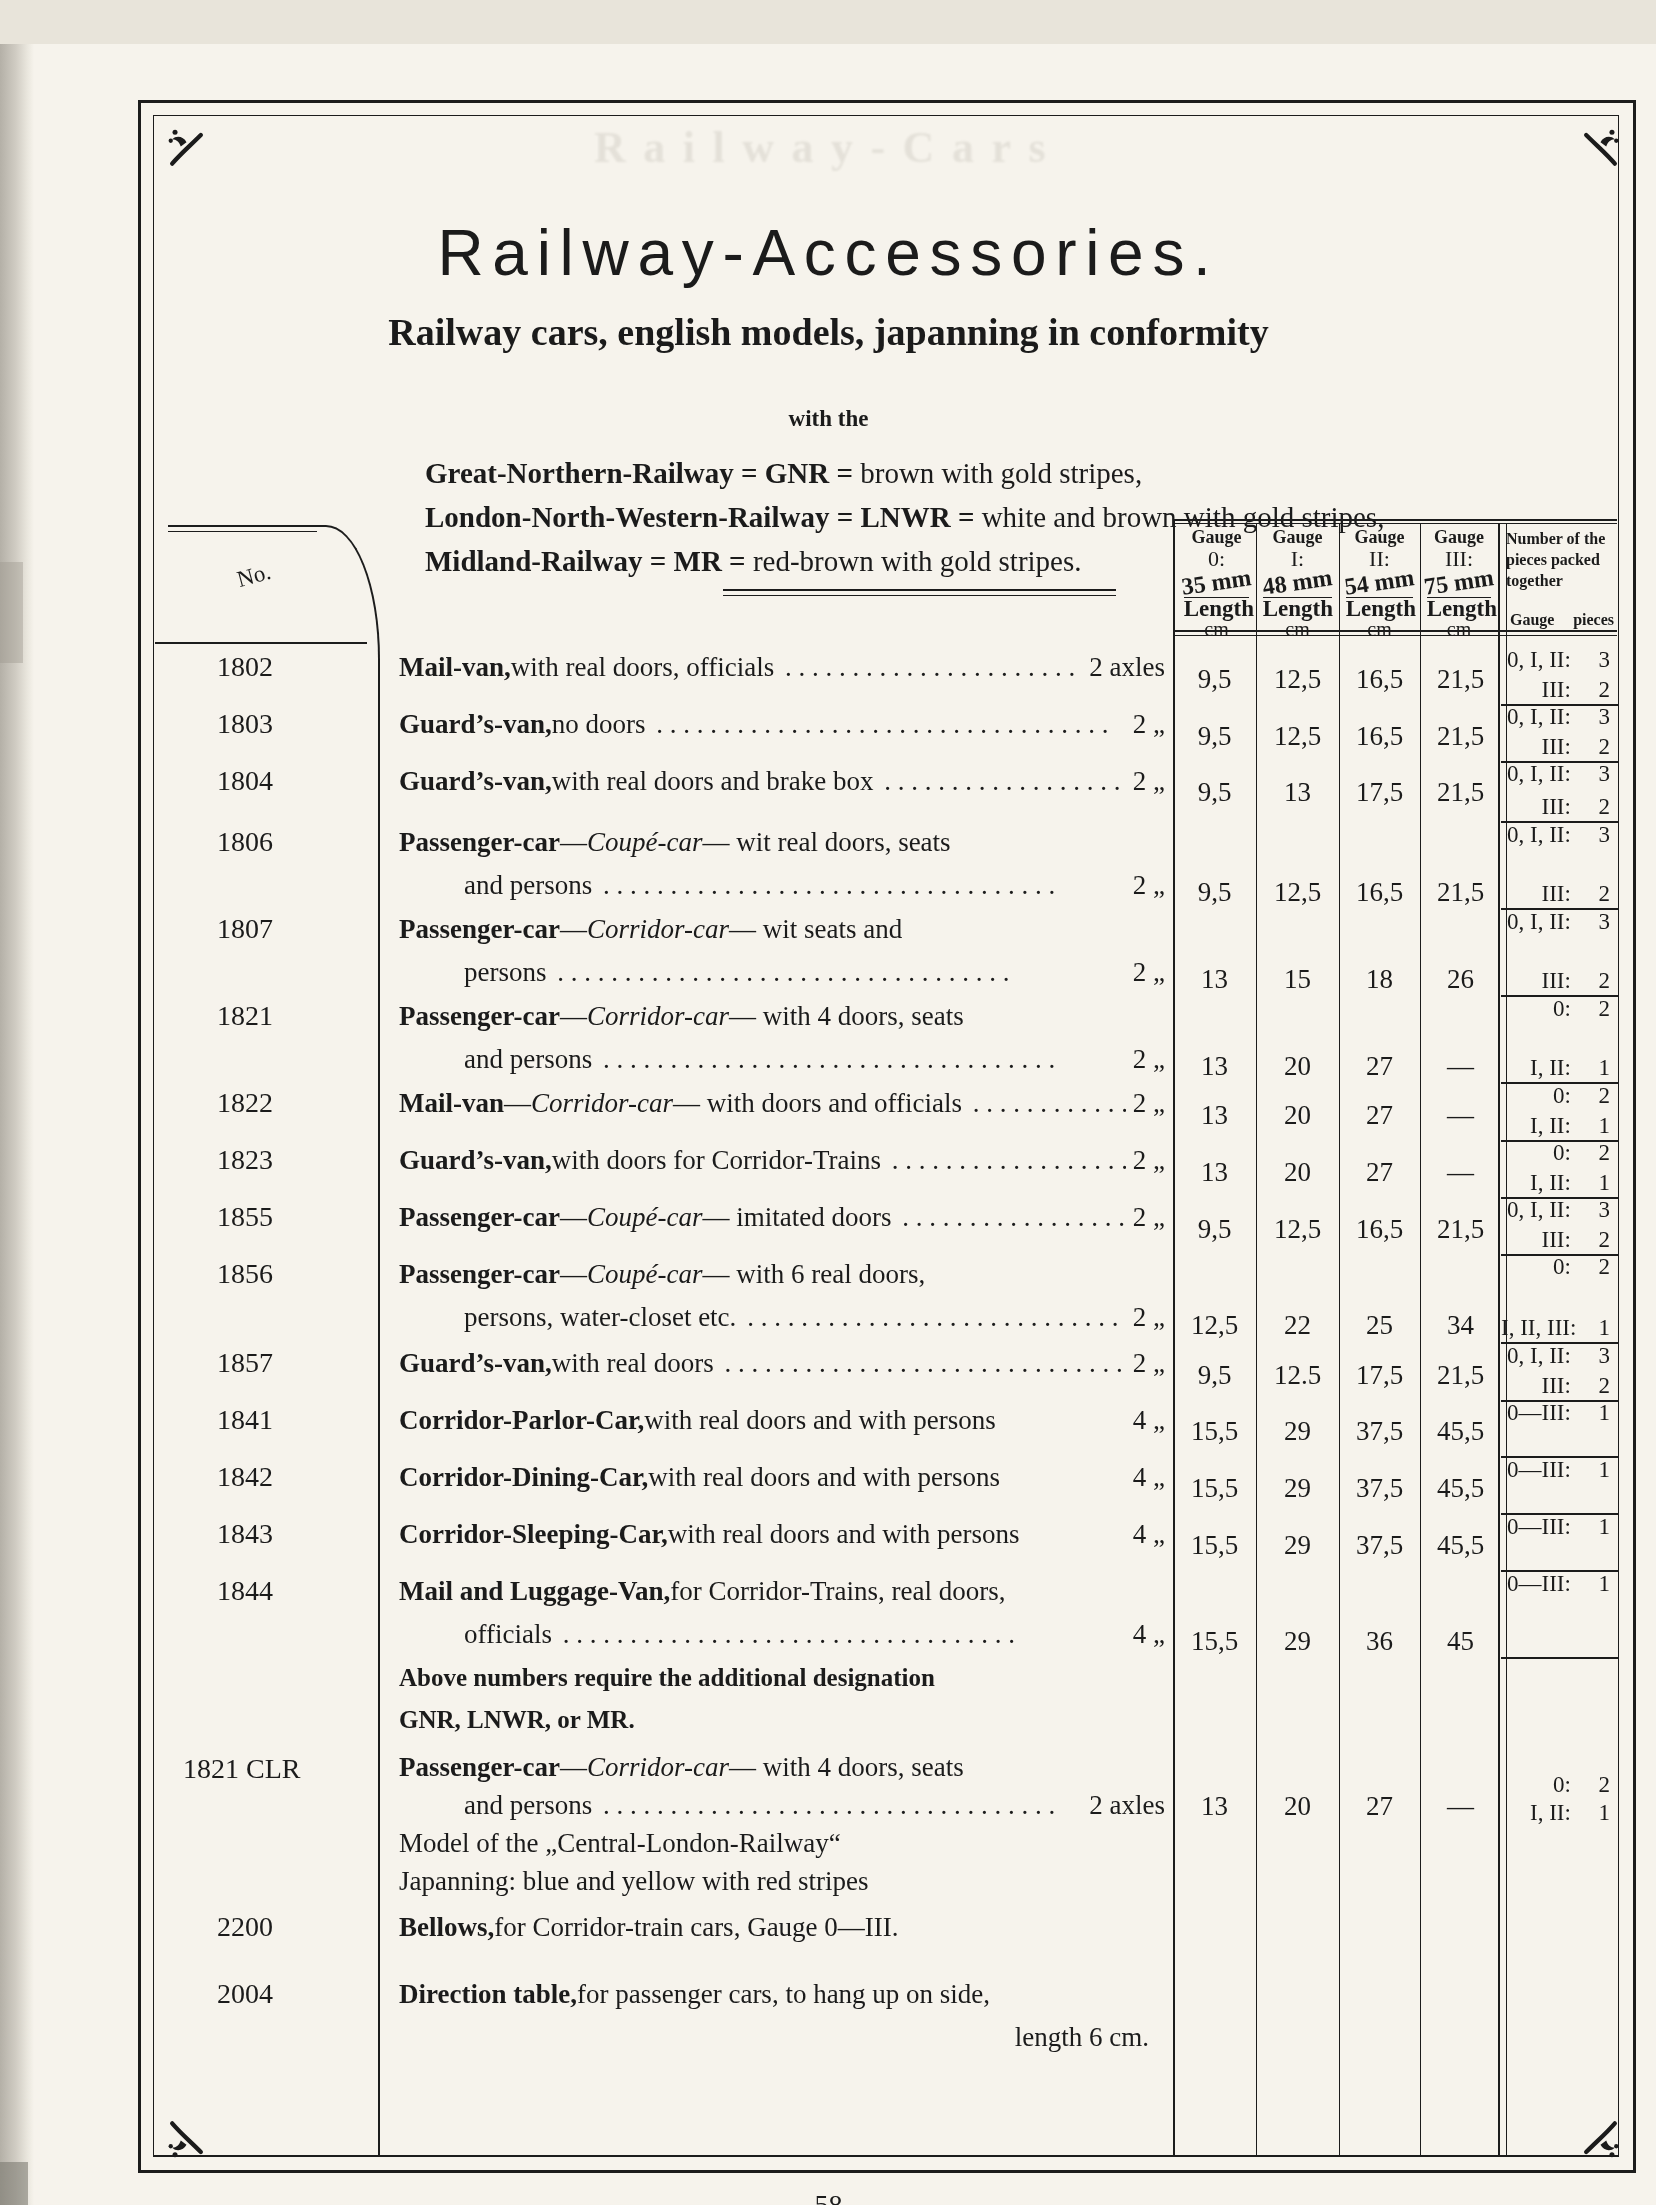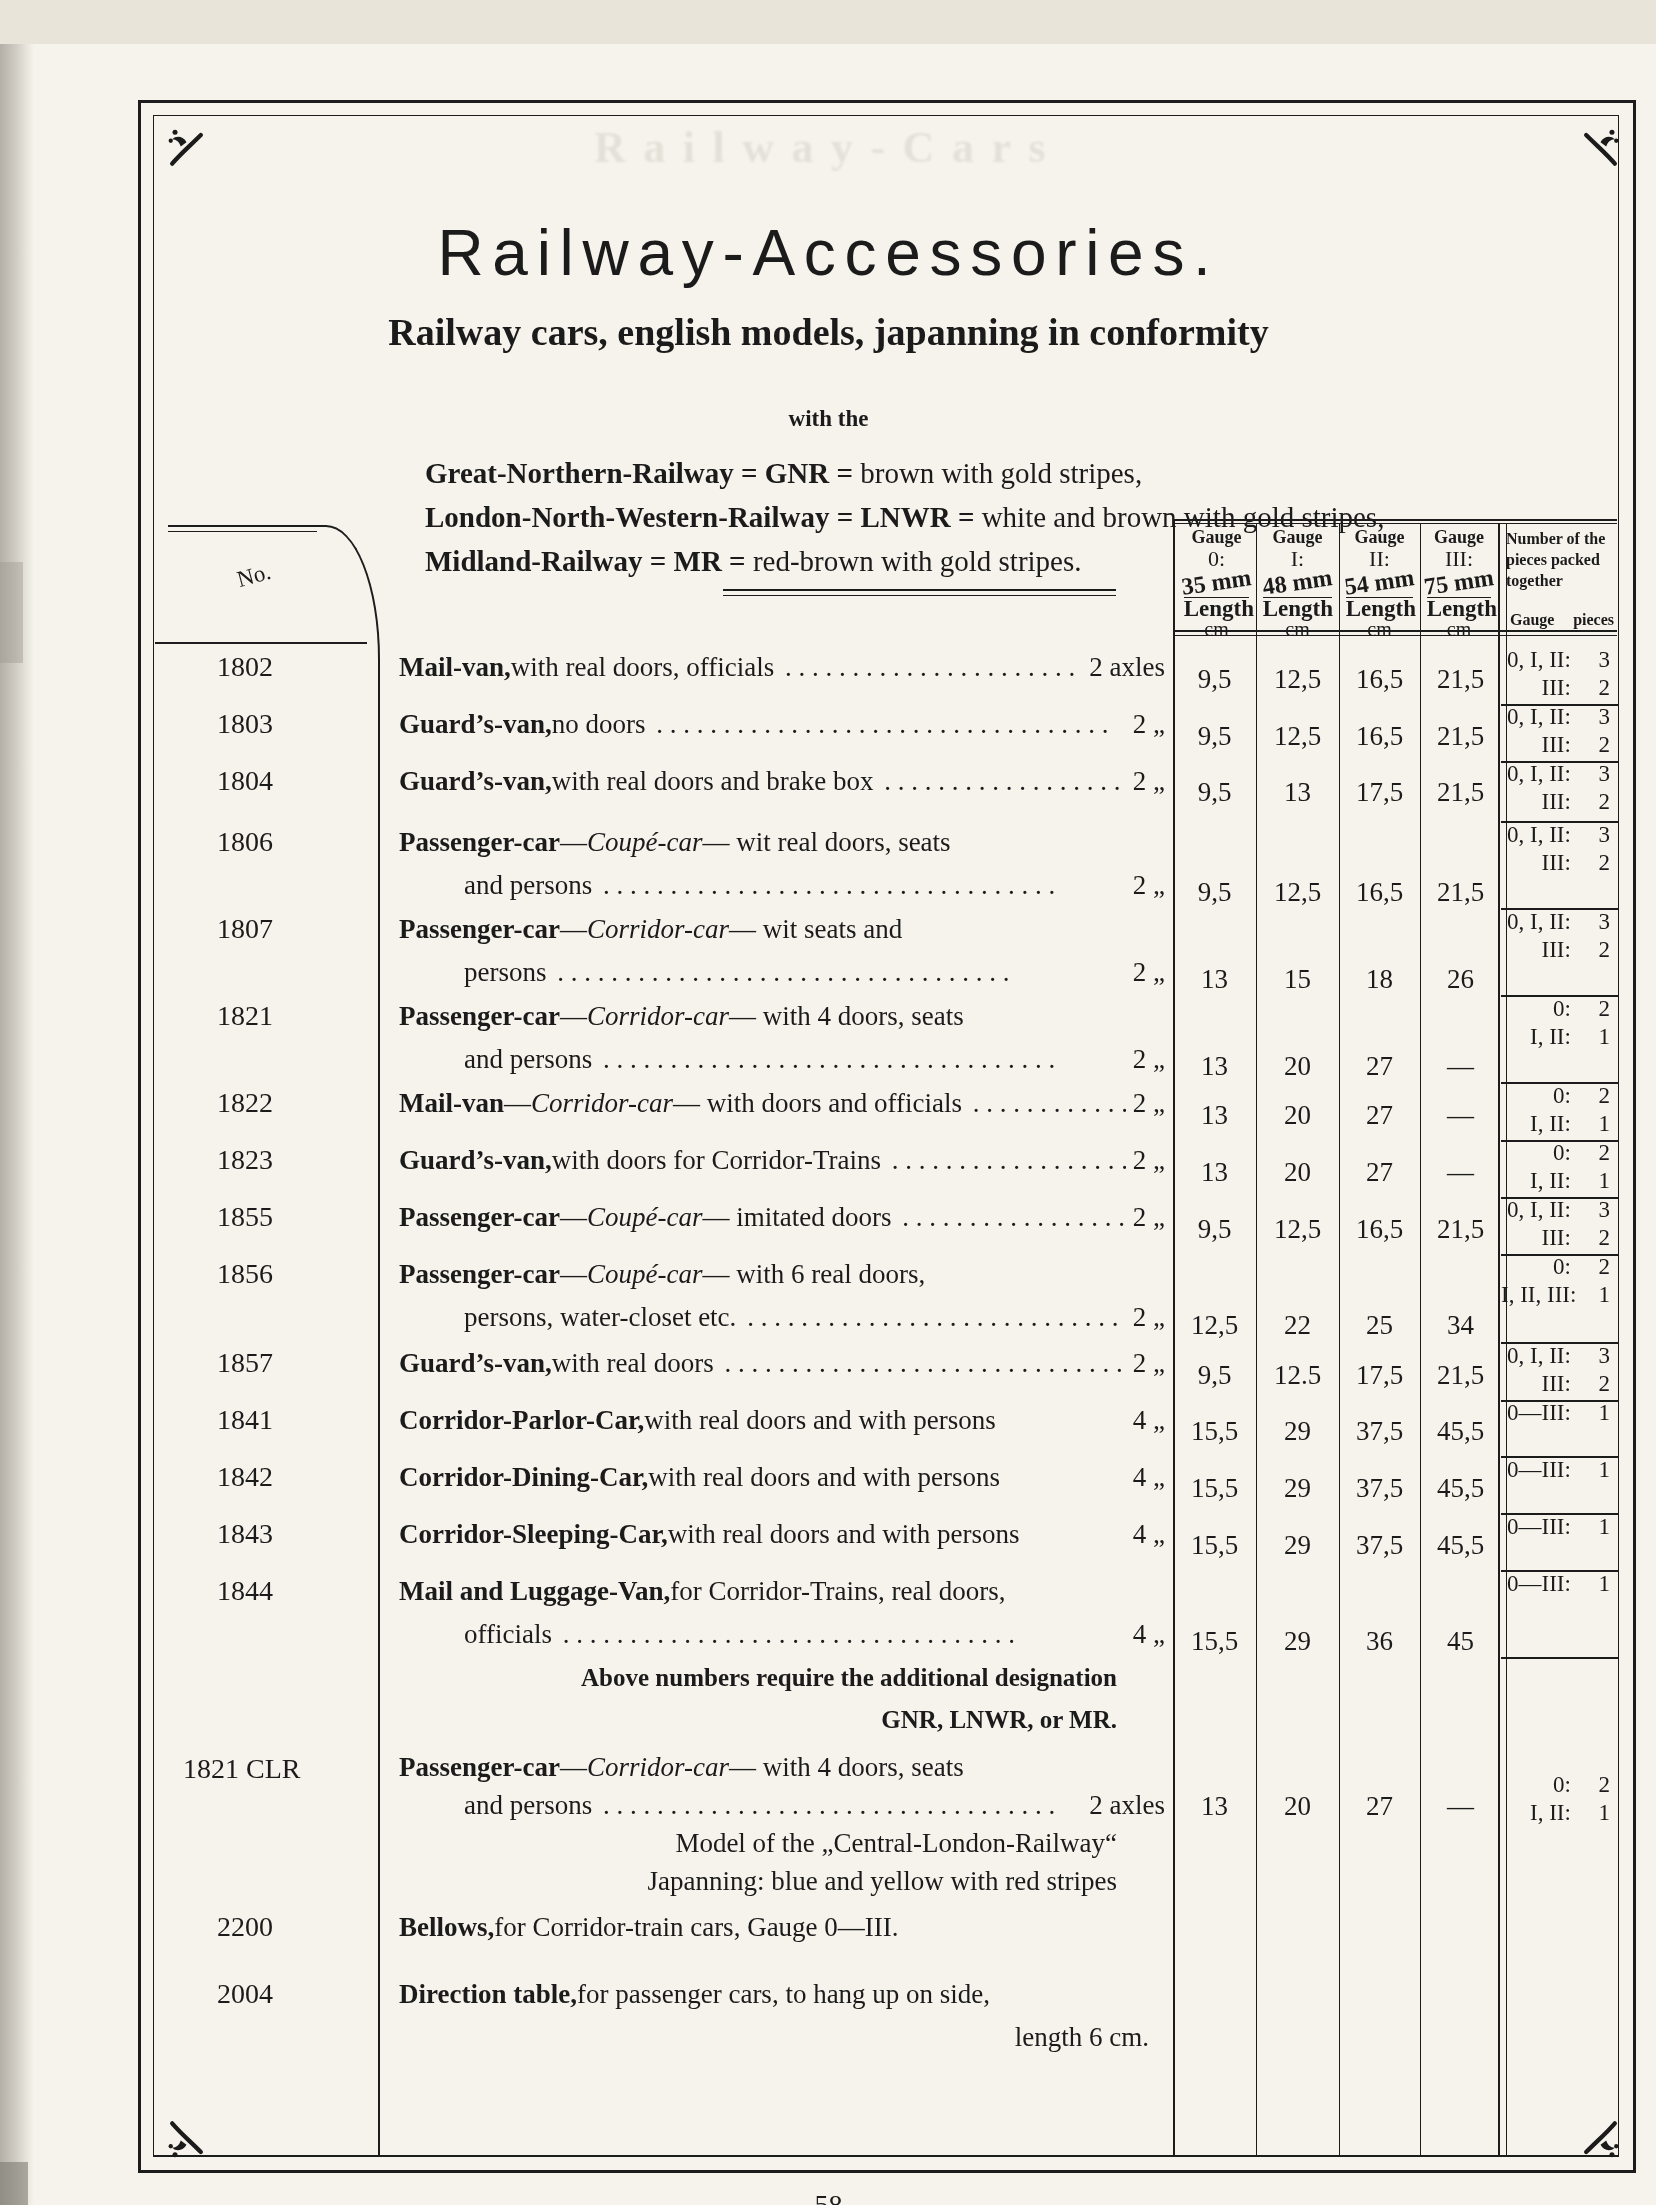--- a/index.html
+++ b/index.html
@@ -51,38 +51,38 @@
   .tbody{position:absolute;left:155px;top:602px;width:1463px;}
   .trow{display:grid;grid-template-columns:225px 793px 83px 83px 81px 81px 117px;}
   .r1{height:57px}.r1b{height:61px}.r2{height:87px}.r2b{height:89px}
   .rnote{height:91px}.rclr{height:158px}.r2200{height:67px}.r2004{height:87px}
 
   .c-no{font-size:28px;line-height:34px;padding:4px 0 0 62px;white-space:nowrap;}
   .rclr .c-no{padding-left:28px;}
   .c-desc{padding-left:19px;display:flex;flex-direction:column;min-width:0;}
   .dline{display:flex;align-items:baseline;font-size:27px;line-height:43px;white-space:nowrap;min-width:0;}
   .ind{padding-left:65px;}
-  .ctr{justify-content:flex-end;padding-right:56px;}
+  .ctr{justify-content:flex-start;padding-right:56px;}
   .rgt{justify-content:flex-end;padding-right:24px;}
   .rclr .dline{line-height:38px;}
   .rnote .dline{line-height:42px;}
   .seg-b{font-weight:bold;}
   .seg-i{font-style:italic;}
   .seg-nb{font-weight:bold;font-size:25px;}
   .leader{flex:1 1 auto;overflow:hidden;white-space:nowrap;margin:0 6.7px 0 10.8px;min-width:0;}
   .tail{white-space:nowrap;padding-right:8px;}
 
   .c-val{display:flex;align-items:flex-end;justify-content:center;font-size:27px;}
   .r1 .c-val{padding-bottom:9.4px;}
   .r1b .c-val{padding-bottom:12.8px;}
   .r2 .c-val{padding-bottom:0px;}
   .r2b .c-val{padding-bottom:1.3px;}
   .rclr .c-val{align-items:flex-start;padding-top:43px;}
 
-  .c-packed{height:100%;display:flex;flex-direction:column;justify-content:flex-start;padding-right:5.4px;}
+  .c-packed{height:100%;display:flex;flex-direction:column;justify-content:space-between;padding-right:5.4px;}
   .sep .c-packed{border-bottom:2px solid #1b1b1b;}
   .rclr .c-packed{justify-content:flex-start;padding-top:23px;}
   .pline{display:flex;line-height:28px;font-size:23px;}
   .pg{flex:1;text-align:right;padding-right:12px;white-space:nowrap;}
   .pp{width:27px;text-align:right;padding-right:2.7px;}
 
   .footer{position:absolute;left:0;right:0;top:2145px;text-align:center;font-size:28px;}
   .corner{position:absolute;width:43px;height:43px;}
 </style>
 </head>

